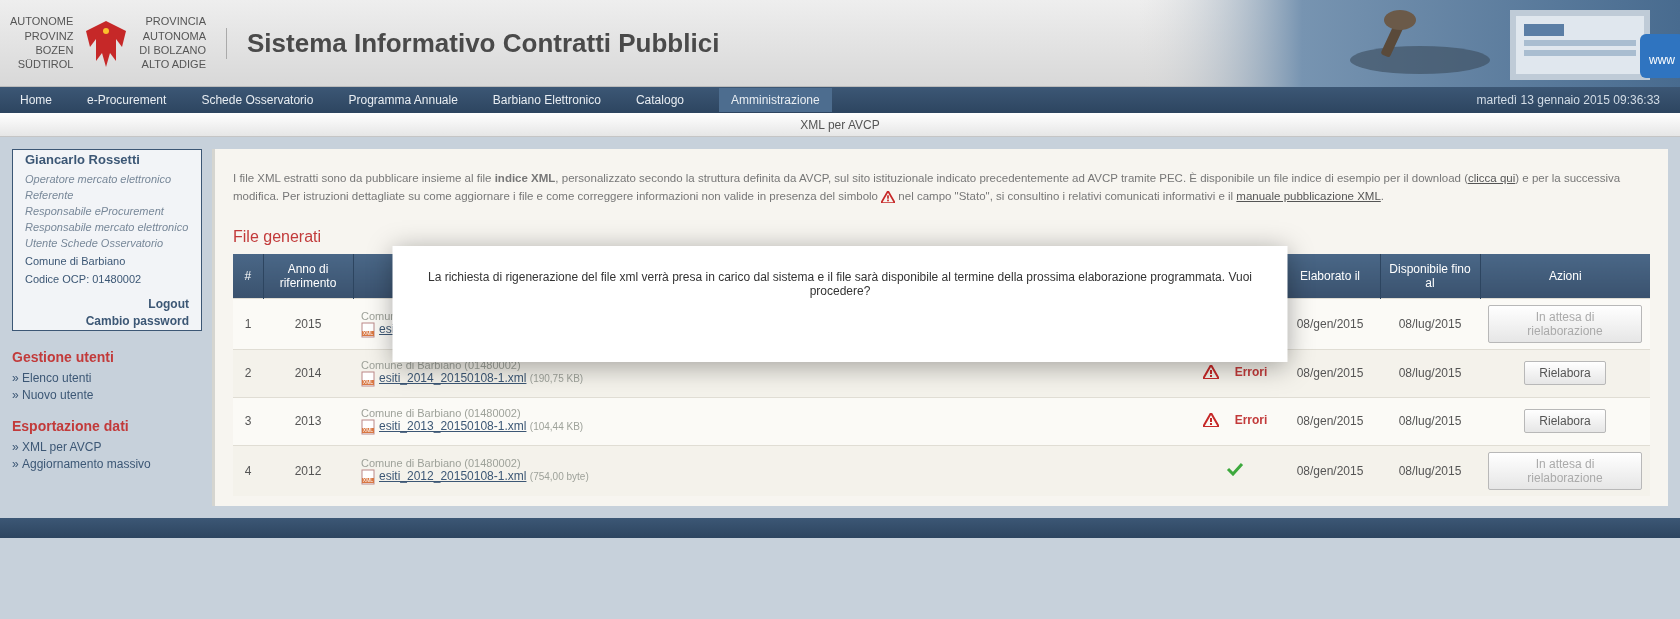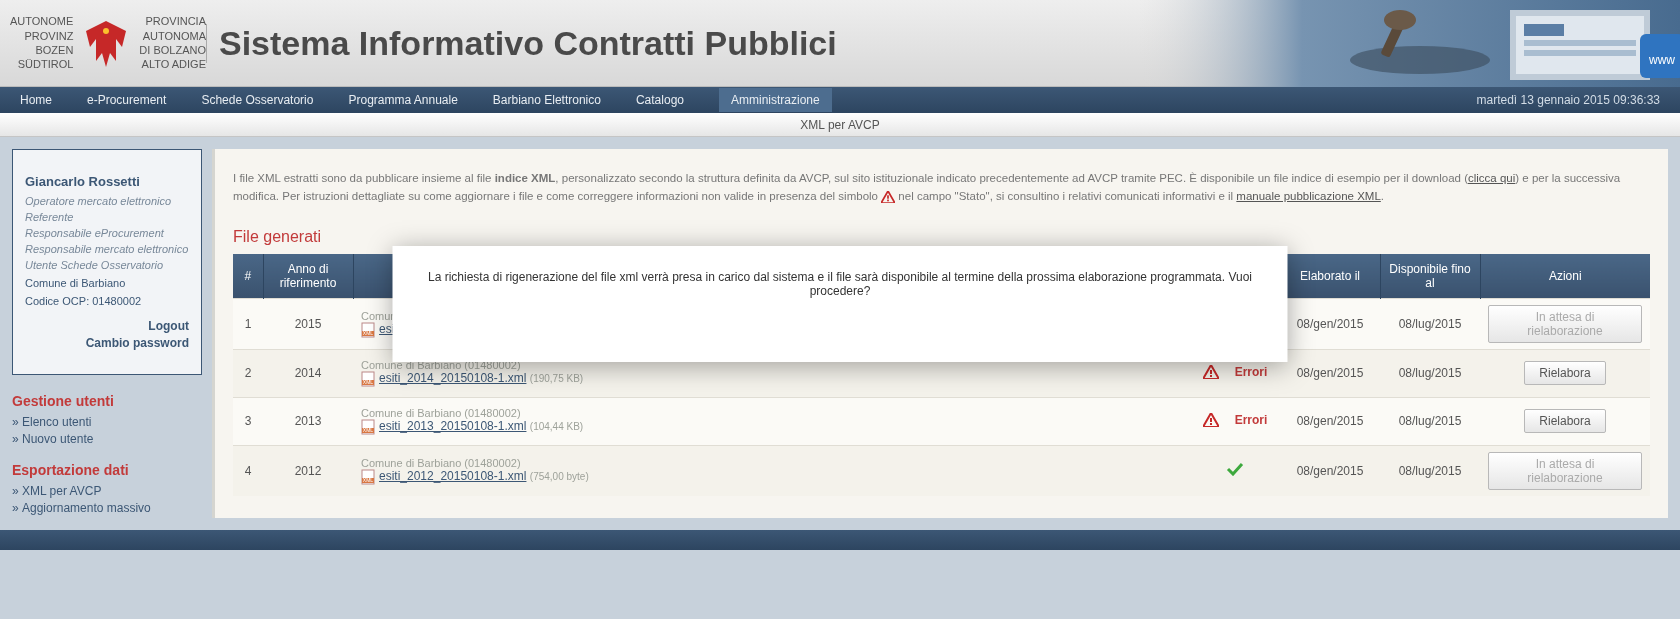--- a/index.html
+++ b/index.html
@@ -5,34 +5,34 @@
 * { box-sizing: border-box; margin: 0; padding: 0; }
 body { font-family: Arial, Helvetica, sans-serif; font-size: 12px; color: #333; background: #c7d1db; width: 1680px; }
 
 .header-band { background: linear-gradient(#eeeeee, #d8d8d8); height: 87px; display: flex; align-items: center; padding: 0 10px; border-bottom: 1px solid #bbb; position: relative; }
 .logo-block { display: flex; align-items: center; gap: 8px; }
 .logo-text-col { display: flex; flex-direction: column; align-items: flex-end; font-size: 11px; color: #555; line-height: 1.3; }
 .logo-text-col span, .logo-text-col2 span { white-space: nowrap; }
 .logo-text-col2 {display:flex; flex-direction:column; align-items:flex-end; font-size:11px; color:#555; line-height:1.3;}
 .eagle { width: 50px; height: 55px; display:flex; align-items:center; justify-content:center; }
 .eagle svg { width:48px; height:52px; }
-.header-title { font-size: 34px; color: #4a4a4a; font-weight: bold; padding-left: 12px; border-left: 1px solid #aaa; }
+.header-title { font-size: 26px; color: #4a4a4a; font-weight: bold; margin-left: 20px; padding-left: 20px; border-left: 1px solid #aaa; }
 .header-art { position:absolute; right:0; top:0; height:87px; width:540px; overflow:hidden; }
 
 .navbar { background: linear-gradient(#3c5775, #2d4560); height: 26px; display: flex; align-items: center; padding: 0 20px; color: #e8edf2; font-size: 12px; }
 .nav-item { margin-right: 35px; cursor: pointer; }
 .nav-item.active { background: #4d6d8f; padding: 5px 12px; margin: 0 20px 0 0; }
 .nav-date { margin-left: auto; color: #d2dce6; font-size: 12px; }
 
 .subnav { background: linear-gradient(#ffffff, #e6e6e6); height: 24px; border-bottom: 1px solid #c5c5c5; display:flex; align-items:center; justify-content:center; font-size:12px; color:#555; }
 
 .page { padding: 12px; display: flex; gap: 10px; }
 
 .sidebar { width: 190px; }
-.side-box { border:1px solid #3c5775; background:#f2f4f7; padding:24px 12px; margin-bottom:18px; }
+.side-box { border:1px solid #3c5775; background:#f2f4f7; padding:2px 12px; margin-bottom:18px; }
 .side-user { font-weight:bold; color:#3c5775; margin-bottom:6px; font-size:13px;}
 .side-role { color:#788899; font-size:11px; font-style:italic; margin:4px 0; cursor:pointer; }
 .side-org { color:#3c5775; font-size:11px; margin-top:6px; }
 .side-actions { text-align:right; margin-top:12px; }
 .side-actions span { display:block; color:#3c5775; font-size:12px; cursor:pointer; margin-top:3px; font-weight:bold;}
 .side-sect-title { color:#c23a3a; font-weight:bold; font-size:14px; margin:4px 0 6px 0;}
 .side-link { color:#3c5775; font-size:12px; margin:3px 0; cursor:pointer; }
 .side-link::before { content:"\00bb\00a0"; color:#3c5775; }
 
 .main { flex:1; background:#f7f5f0; border-left:3px solid #d5d5d0; padding:14px 18px 10px 18px; position:relative; }

